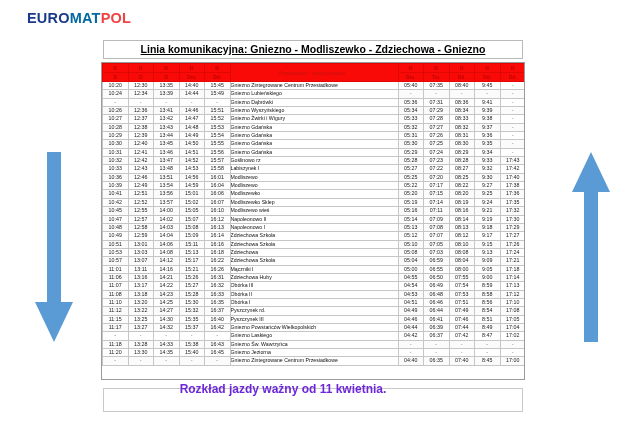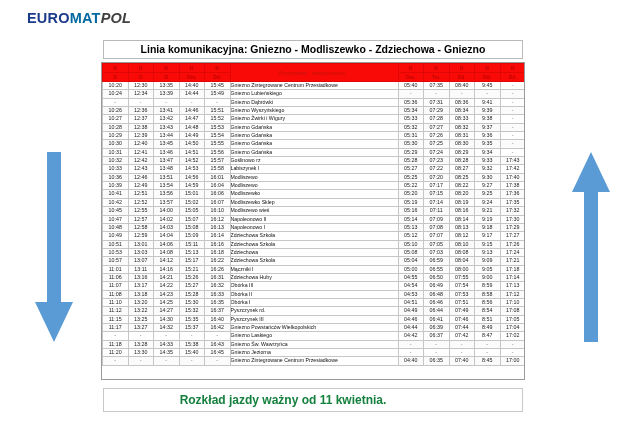--- a/index.html
+++ b/index.html
@@ -20,21 +20,21 @@
     position: absolute;
     left: 27px;
     top: 10px;
     font-size: 14.5px;
     font-weight: bold;
     letter-spacing: 0.2px;
     white-space: nowrap;
   }
   #logo .euro  { color: #1b3a8c; }
   #logo .mat   { color: #0369a1; }
-  #logo .pol   { color: #404040; font-style: italic; }
+  #logo .pol   { color: #ef4444; }
 
   
   #title-bar {
     position: absolute;
     left: 103px;
     top: 40px;
     width: 420px;
     height: 19px;
     border: 1px solid #b9b9b9;
     background: #ffffff;
@@ -45,20 +45,21 @@
     left: 103px;
     top: 41px;
     width: 420px;
     height: 17px;
     line-height: 17px;
     text-align: center;
     font-size: 10.5px;
     font-weight: bold;
     color: #000000;
     white-space: nowrap;
+    text-decoration: underline;
   }
 
   
   .arrow {
     position: absolute;
     width: 38px;
   }
   #arrow-down { left: 35px; top: 152px; height: 190px; }
   #arrow-up   { left: 572px; top: 152px; height: 190px; }
 
@@ -136,28 +137,28 @@
     top: 388px;
     width: 420px;
     height: 24px;
     border: 1px solid #c9c9c9;
     background: #ffffff;
     box-sizing: border-box;
   }
   #footer-text {
     position: absolute;
     left: 103px;
-    top: 389px;
+    top: 378px;
     width: 360px;
     height: 22px;
     line-height: 22px;
     text-align: center;
     font-size: 12px;
     font-weight: bold;
-    color: #15803d;
+    color: #6d28d9;
     white-space: nowrap;
   }
 </style>
 </head>
 <body>
 
 <div id="logo">
   <span class="euro">EURO</span><span class="mat">MAT</span><span class="pol">POL</span>
 </div>
 

